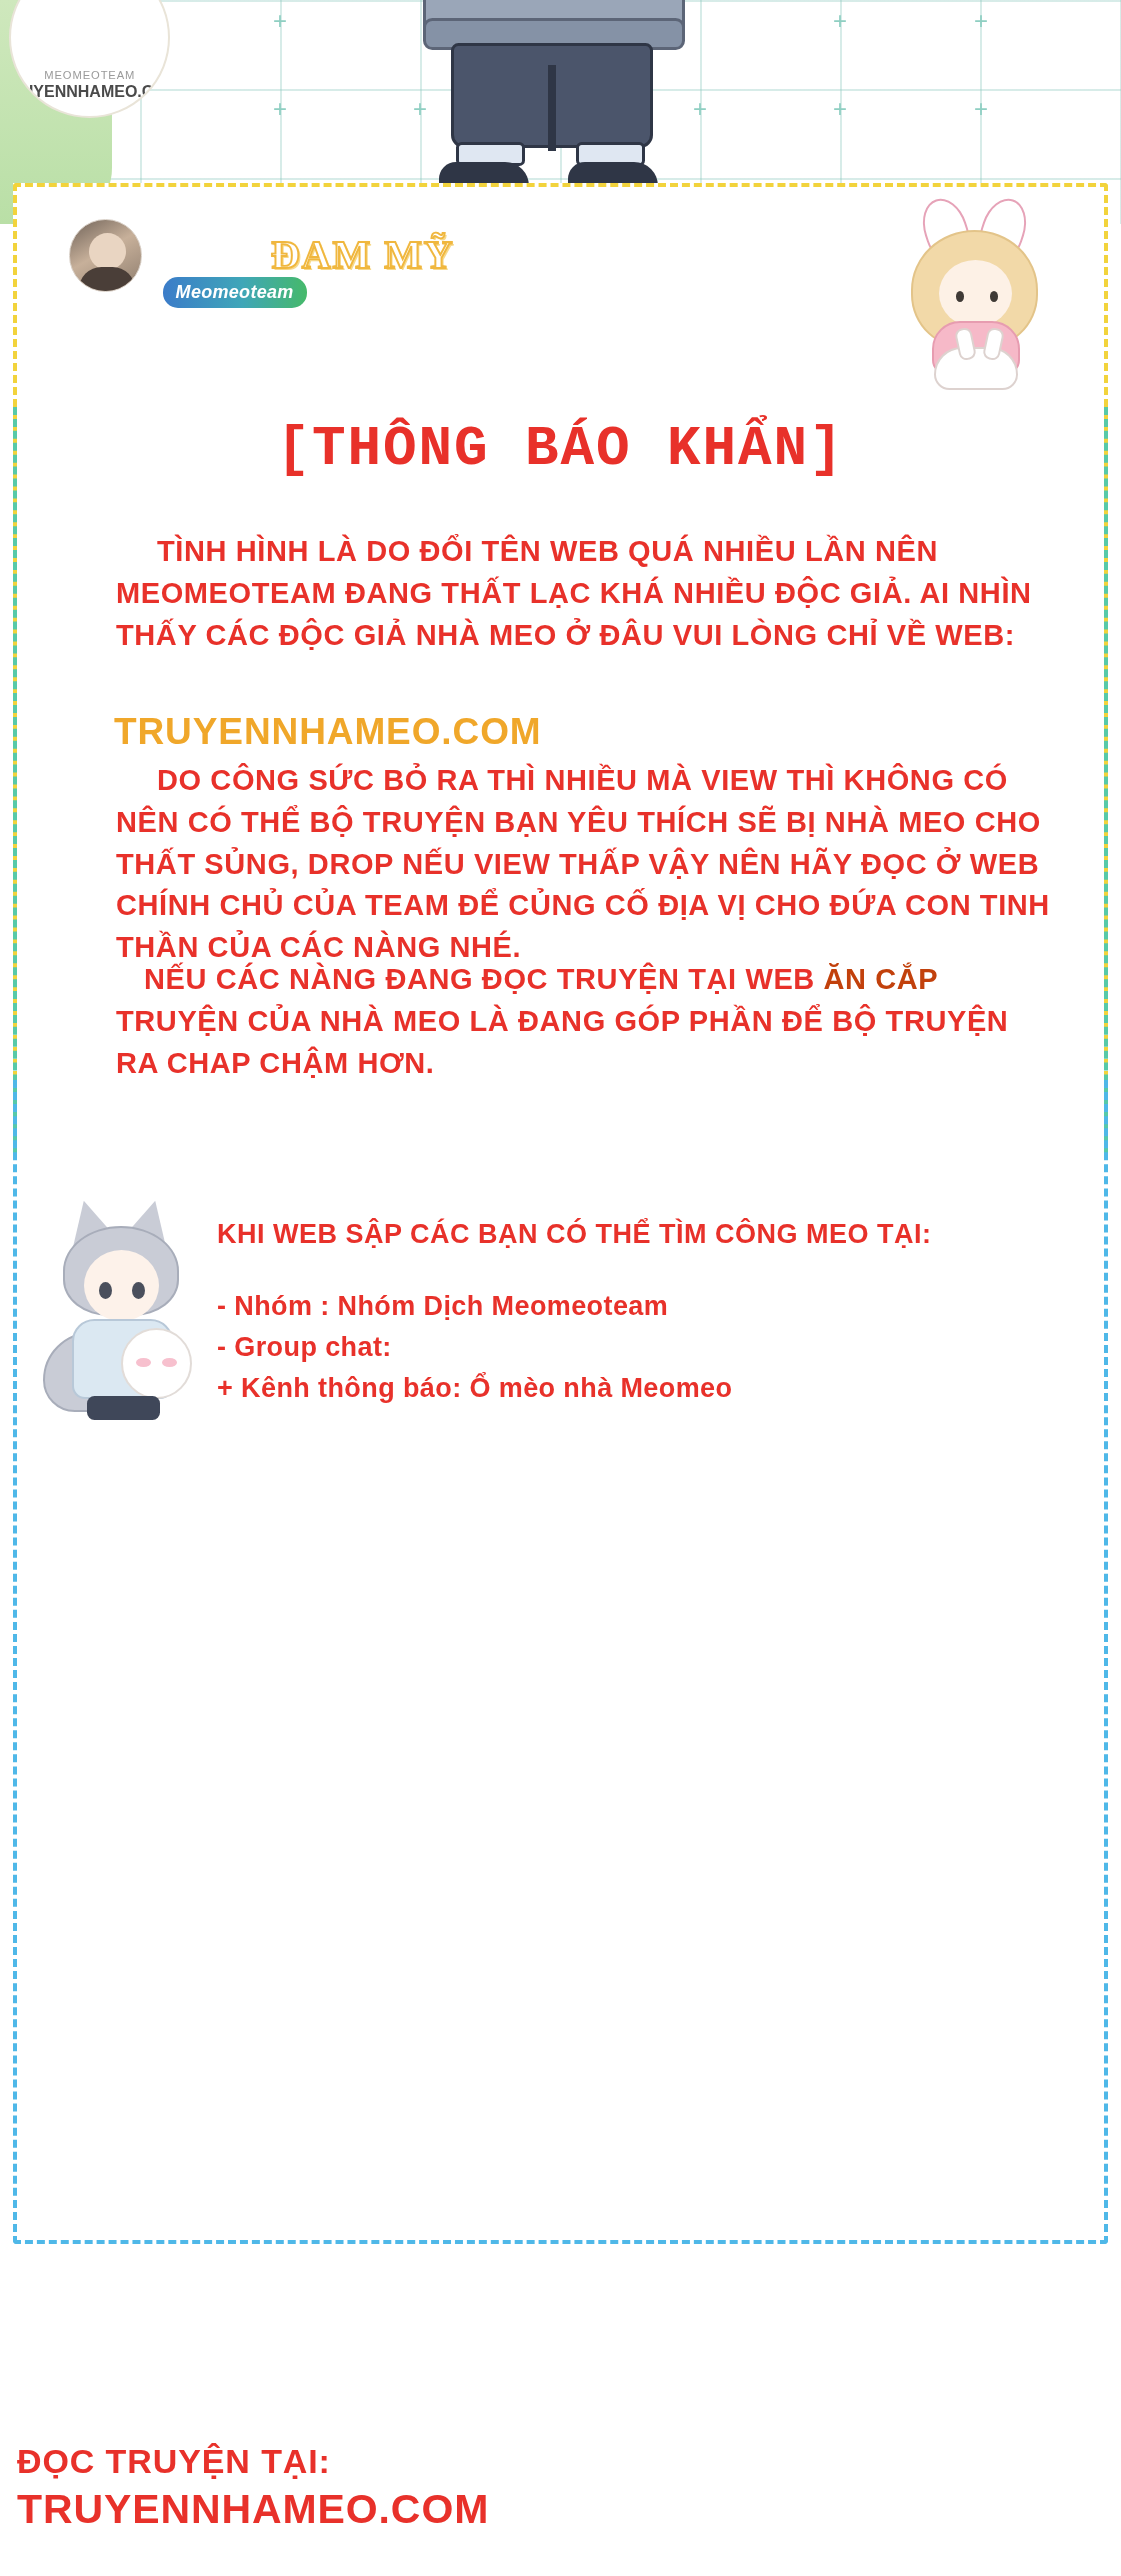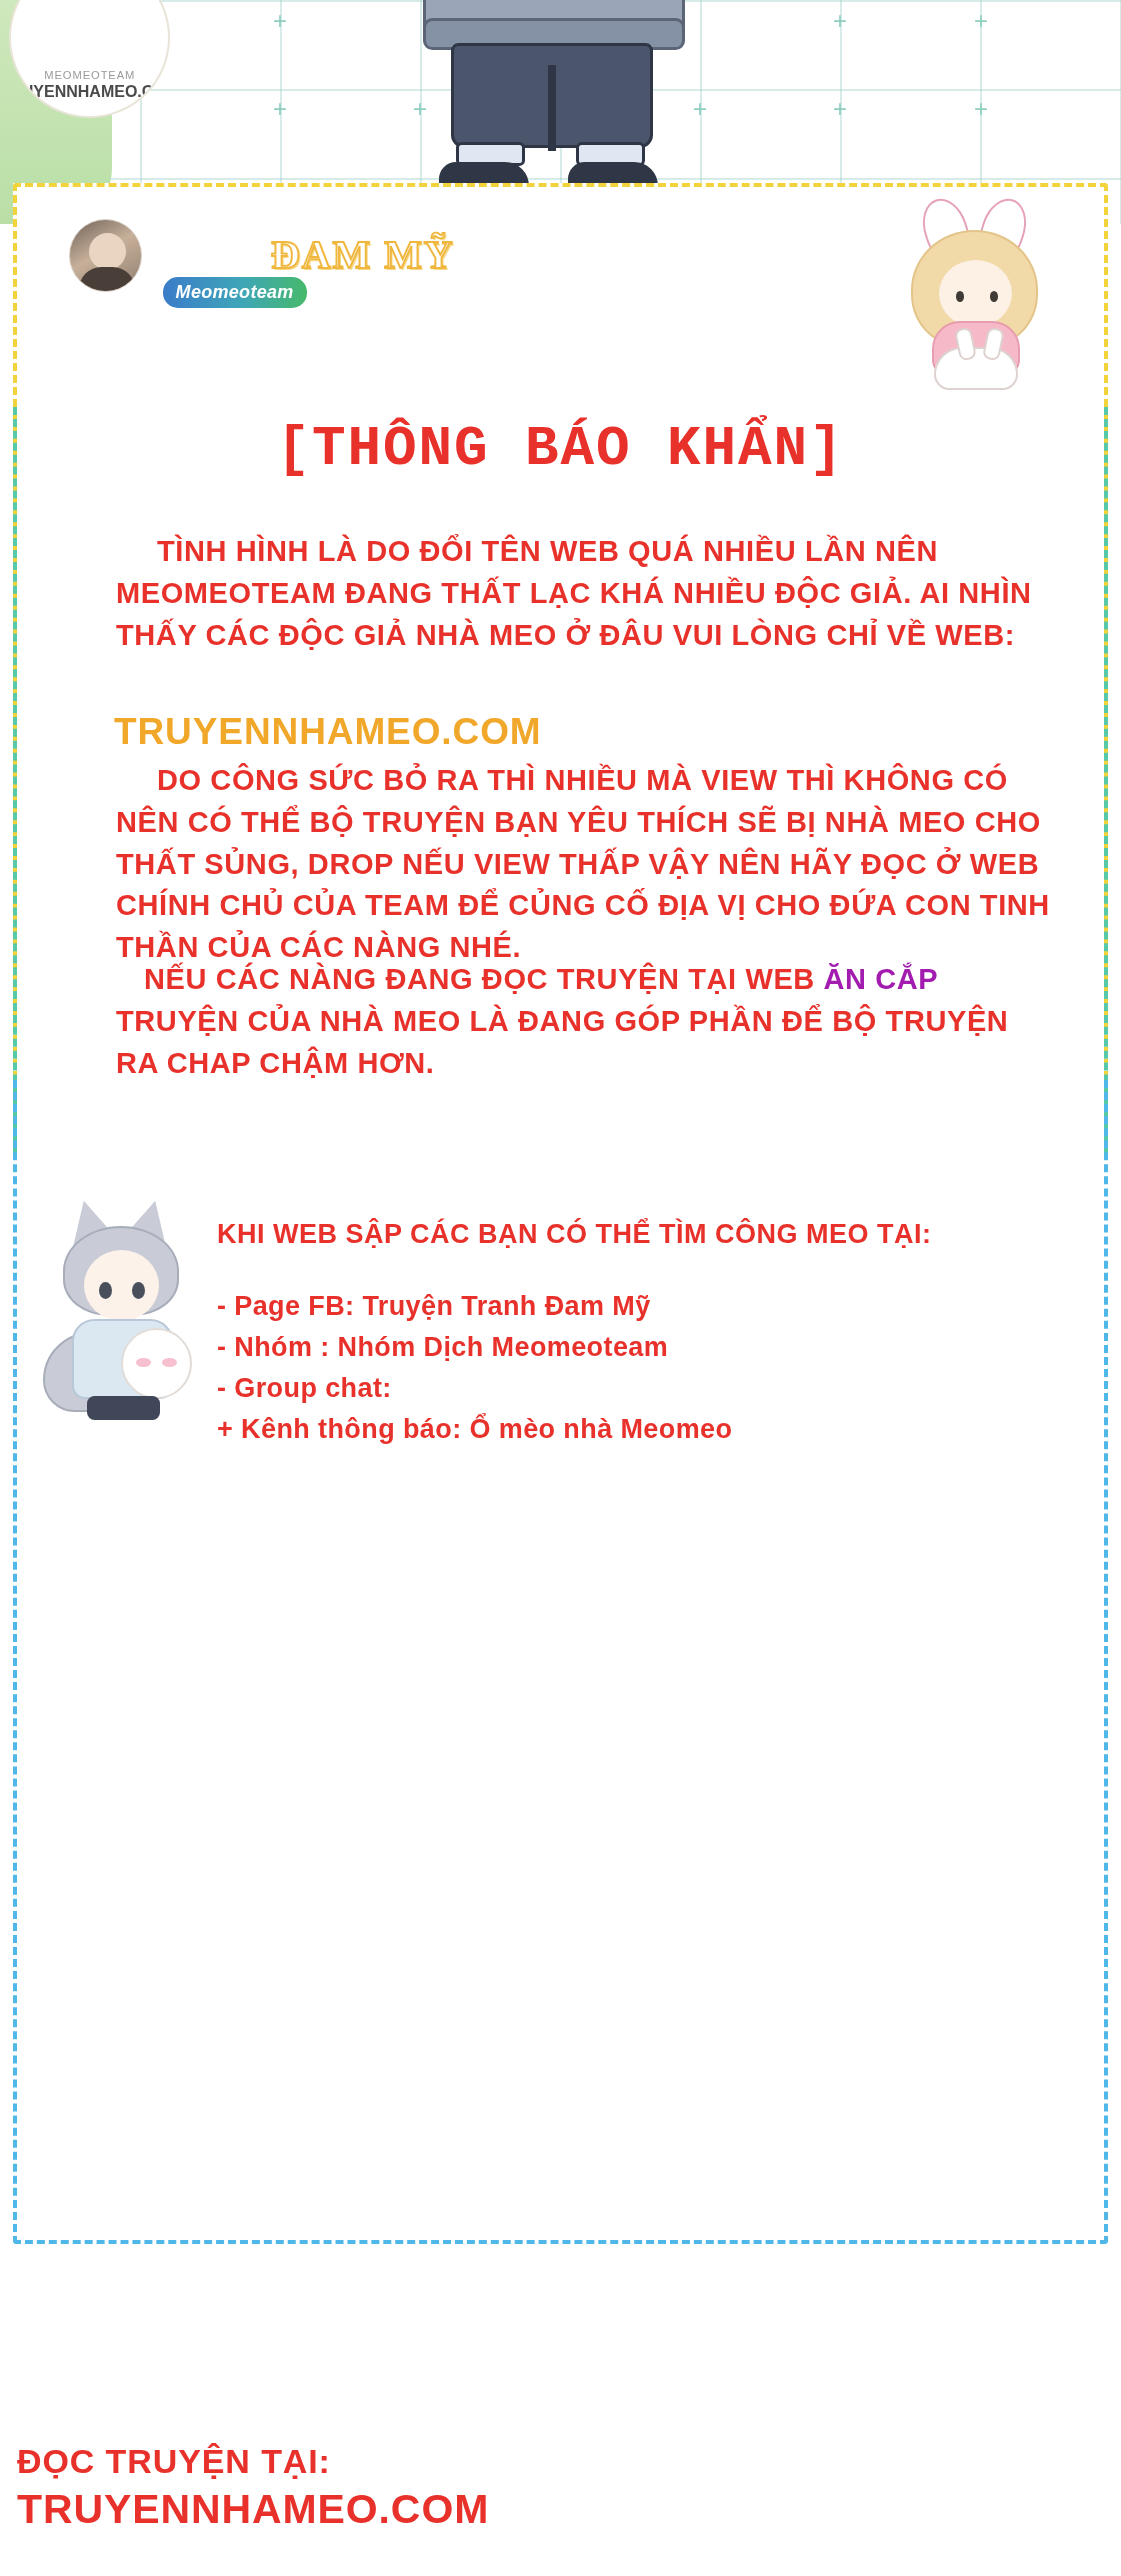--- a/index.html
+++ b/index.html
@@ -339,21 +339,21 @@
   .web-url {
     position: absolute;
     left: 101px; top: 528px;
     color: #f0a72a;
     font-weight: bold;
     font-size: 37px;
     letter-spacing: 0.9px;
   }
   #para2 { top: 577px; text-indent: 41px; }
   #para3 { top: 776px; text-indent: 28px; }
-  .steal-word { color: #a21caf; }
+  .steal-word { color: #c2410c; }
 
   
   .bottom-text {
     position: absolute;
     left: 204px;
     width: 832px;
     color: #e8312a;
     font-weight: bold;
     font-size: 27px;
     line-height: 1.5;
@@ -560,21 +560,20 @@
     <div class="cw-eye-l"></div>
     <div class="cw-eye-r"></div>
     <div class="cw-body"></div>
     <div class="cw-plush"></div>
     <div class="cw-legs"></div>
   </div>
 
   <div class="bottom-text" id="btext-intro">KHI WEB SẬP CÁC BẠN CÓ THỂ TÌM CÔNG MEO TẠI:</div>
 
   <ul class="contact-list">
-    <li>- Page FB: Truyện Tranh Đam Mỹ</li>
     <li>- Nhóm : Nhóm Dịch Meomeoteam</li>
     <li>- Group chat:</li>
     <li>+ Kênh thông báo: Ổ mèo nhà Meomeo</li>
   </ul>
 </div>
 
 <div class="footer">
   <div class="footer-line1">ĐỌC TRUYỆN TẠI:</div>
   <div class="footer-line2">TRUYENNHAMEO.COM</div>
 </div>

